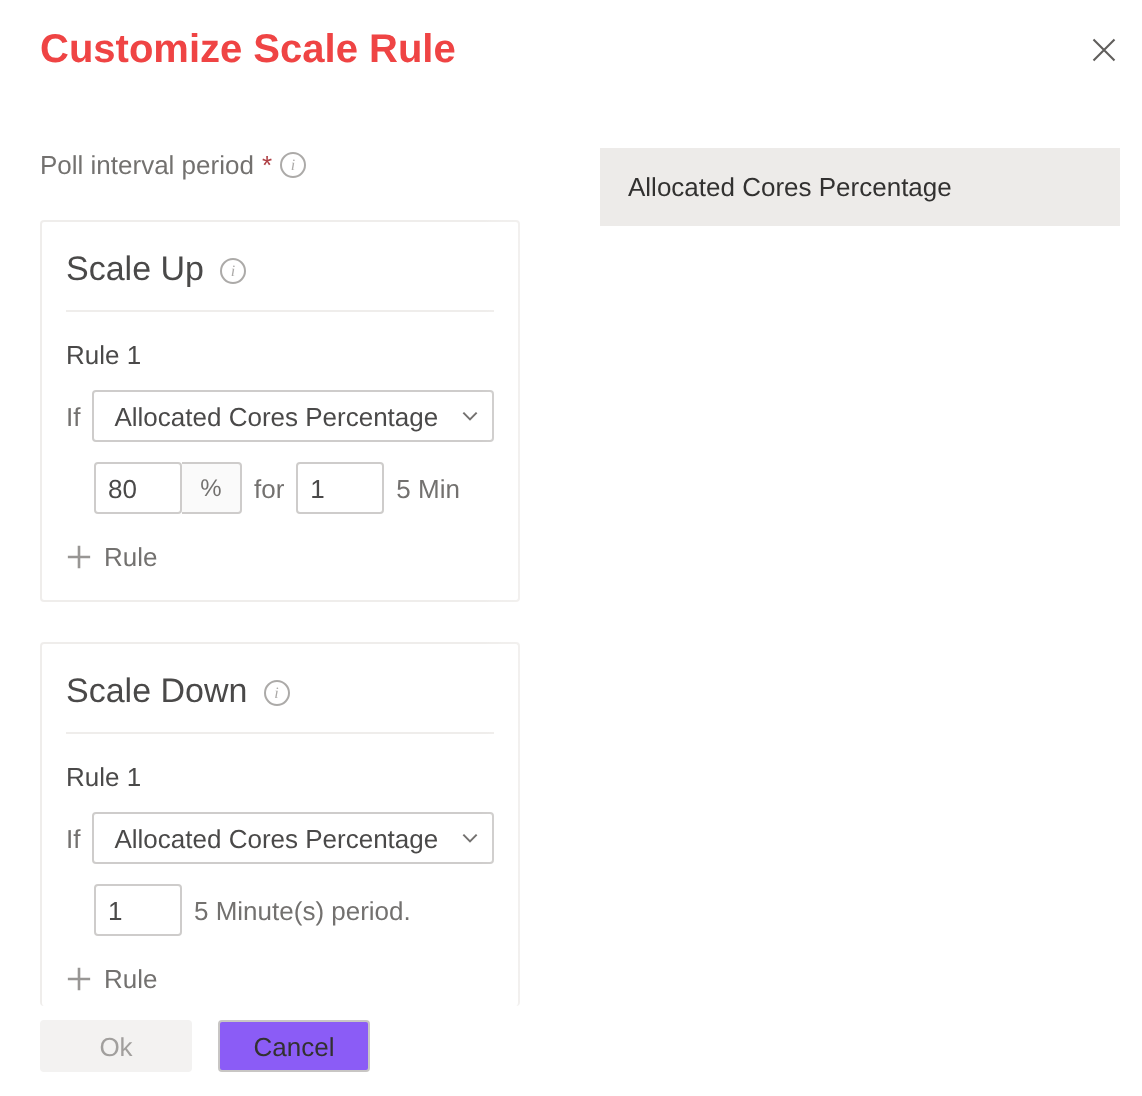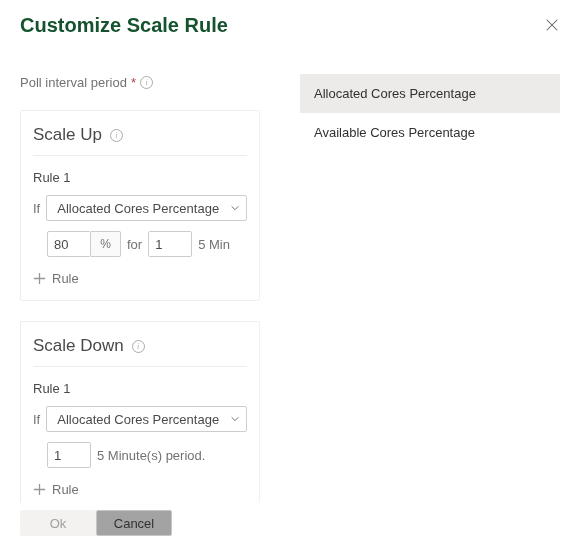--- a/index.html
+++ b/index.html
@@ -22,21 +22,21 @@
     .header {
       display: flex;
       justify-content: space-between;
       align-items: flex-start;
       padding-top: 14px;
       width: 540px;
     }
     .title {
       font-size: 20px;
       font-weight: 600;
-      color: #14532d;
+      color: #ef4444;
     }
     .close-btn {
       cursor: pointer;
       width: 16px;
       height: 16px;
       display: flex;
       align-items: center;
       justify-content: center;
       margin-top: 4px;
     }
@@ -155,28 +155,28 @@
       color: #605e5c;
       cursor: pointer;
       font-size: 13px;
     }
     .plus-icon svg { width: 13px; height: 13px; display: block; }
     .footer {
       position: absolute;
       bottom: 12px;
       left: 20px;
       display: flex;
-      gap: 0;
+      gap: 13px;
     }
     .btn {
       height: 26px;
       min-width: 76px;
       border: 1px solid #c8c6c4;
       border-radius: 2px;
-      background: #a3a3a3;
+      background: #8b5cf6;
       font-size: 13px;
       cursor: pointer;
       display: flex;
       align-items: center;
       justify-content: center;
     }
     .btn-disabled {
       color: #a19f9d;
       background: #f3f2f1;
       border-color: #f3f2f1;
@@ -300,14 +300,13 @@
   <div class="footer">
     <div class="btn btn-disabled">Ok</div>
     <div class="btn">Cancel</div>
   </div>
 </div>
 
 <div class="fade-overlay"></div>
 
 <div class="dropdown">
   <div class="dropdown-item selected">Allocated Cores Percentage</div>
-  <div class="dropdown-item">Available Cores Percentage</div>
 </div>
 
 </body></html>

